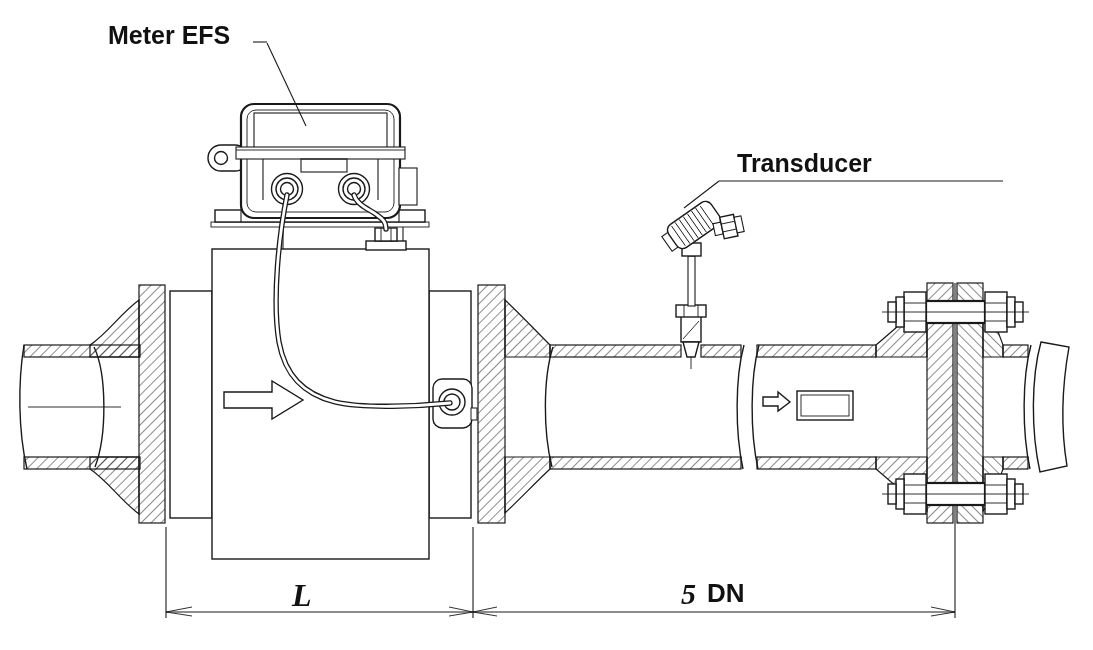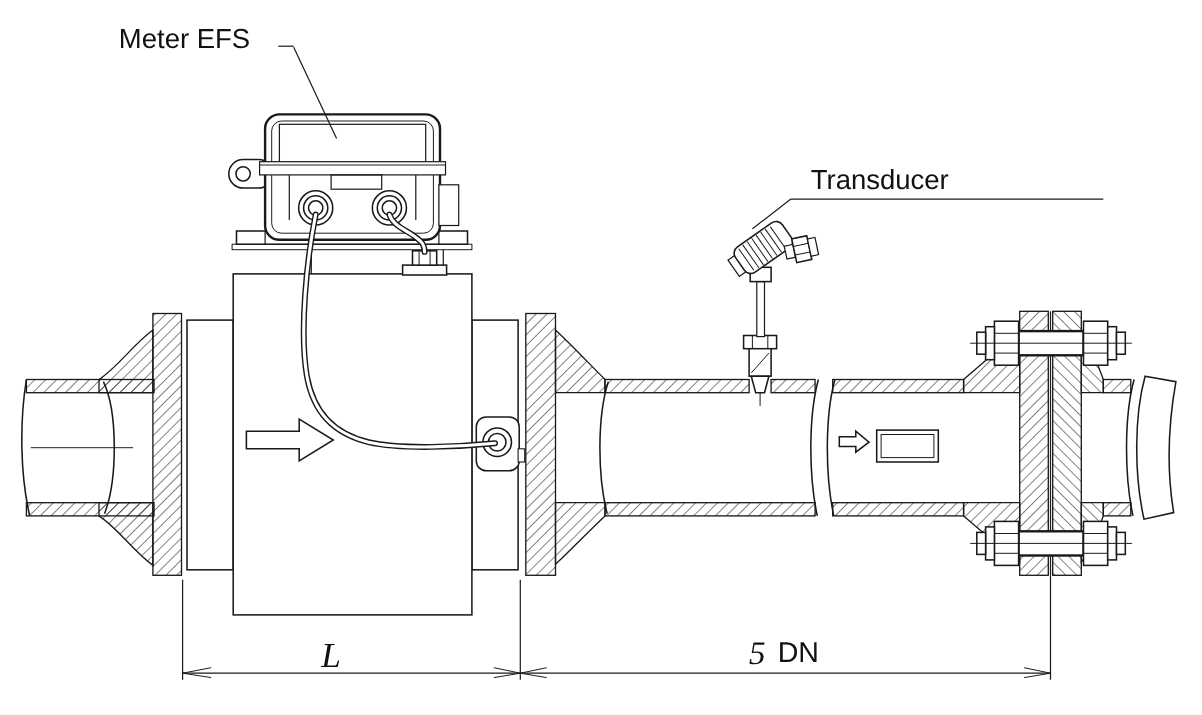--- a/index.html
+++ b/index.html
@@ -1,17 +1,17 @@
 <!DOCTYPE html>
 <html><head>
 <meta charset="utf-8">
 <style>
   html,body{margin:0;padding:0;background:#ffffff;}
   .stage{position:relative;width:1093px;height:650px;background:#ffffff;overflow:hidden;
-         font-family:"Liberation Sans",sans-serif;}
+         font-family:"Liberation Sans",sans-serif;font-weight:bold;}
   svg{display:block}
   .s  {stroke:#1a1a1a;stroke-width:1.4;fill:none;}
   .sw {stroke:#1a1a1a;stroke-width:1.4;fill:#ffffff;}
   .thin{stroke:#1a1a1a;stroke-width:0.9;fill:none;}
   .med {stroke:#1a1a1a;stroke-width:1.1;fill:none;}
   .bold{stroke:#1a1a1a;stroke-width:2.2;fill:#ffffff;}
   .hatA{fill:url(#hatchA);stroke:#1a1a1a;stroke-width:1.2;}
   .hatB{fill:url(#hatchB);stroke:#1a1a1a;stroke-width:1.2;}
   .lbl {font-family:"Liberation Sans",sans-serif;font-size:25px;fill:#111;}
   .dimL{font-family:"Liberation Serif",serif;font-style:italic;font-size:32px;fill:#111;}

